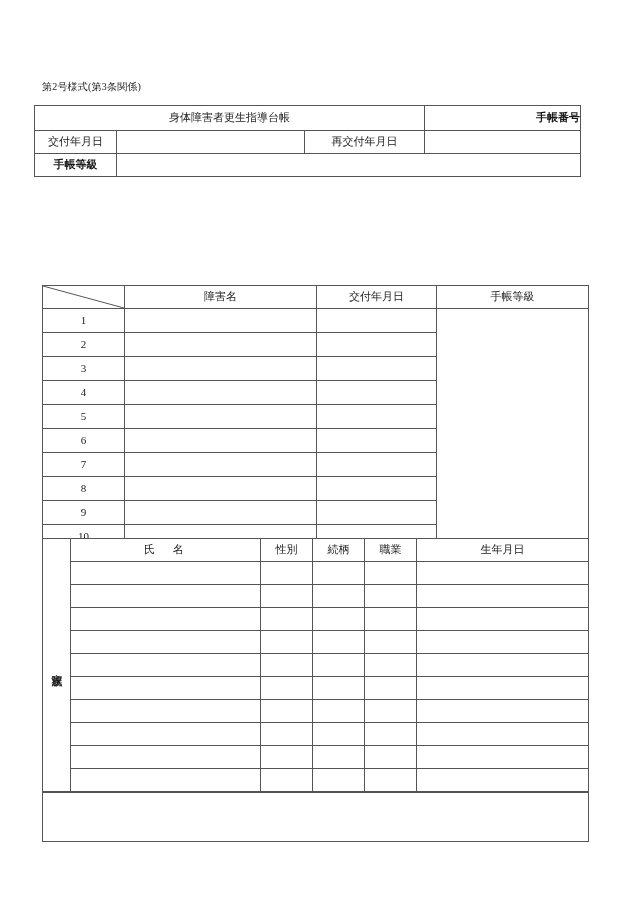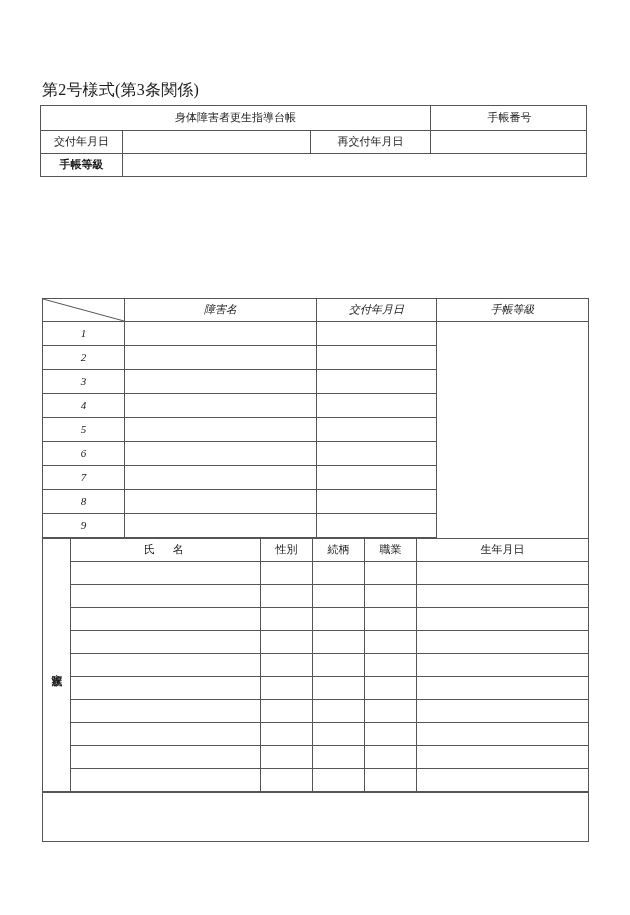--- a/index.html
+++ b/index.html
@@ -18,21 +18,21 @@
   #page {
     position: absolute;
     left: 0; top: 0;
     width: 630px; height: 915px;
   }
   
   #form-no {
     position: absolute;
     left: 42px;
     top: 80px;
-    font-size: 16px;
+    font-size: 10px;
     letter-spacing: 0.2px;
     white-space: nowrap;
   }
   
   table.grid {
     position: absolute;
     border-collapse: collapse;
     table-layout: fixed;
     font-size: 11px;
   }
@@ -87,55 +87,55 @@
     vertical-align: middle;
   }
 </style>
 </head>
 <body>
 
 <div id="page">
 
   <div id="form-no">第2号様式(第3条関係)</div>
 
-  <table class="grid" id="header-table" style="left:40px; top:105px; width:546px;">
+  <table class="grid" id="header-table" style="left:34px; top:105px; width:546px;">
     <colgroup>
       <col style="width:82px">
       <col style="width:188px">
       <col style="width:120px">
       <col style="width:1px">
       <col style="width:55px">
       <col style="width:100px">
     </colgroup>
     <tbody>
 
       <tr>
         <td colspan="3" style="height:24px;">身体障害者更生指導台帳</td>
-        <td colspan="3" style="text-align:center; padding-left:2px;">
+        <td colspan="3" style="text-align:right; padding-left:2px;font-weight:bold;">
           <span>手帳番号</span>
         </td>
       </tr>
 
 
 
       <tr>
         <td style="height:22px;margin-left:6px;">交付年月日</td>
         <td colspan="1"></td>
         <td>再交付年月日</td>
         <td colspan="3"></td>
       </tr>
 
       <tr>
         <td style="height:22px;font-weight:bold;">手帳等級</td>
         <td colspan="5"></td>
       </tr>
     </tbody>
   </table>
 
-  <table class="grid" id="disability-table" style="left:42px; top:298px; width:546px;font-style:italic;">
+  <table class="grid" id="disability-table" style="left:42px; top:285px; width:546px;">
     <colgroup>
       <col style="width:82px">
       <col style="width:192px">
       <col style="width:120px">
       <col style="width:152px">
     </colgroup>
     <tbody>
 
       <tr>
         <td class="slash-cell" style="height:22px;">

